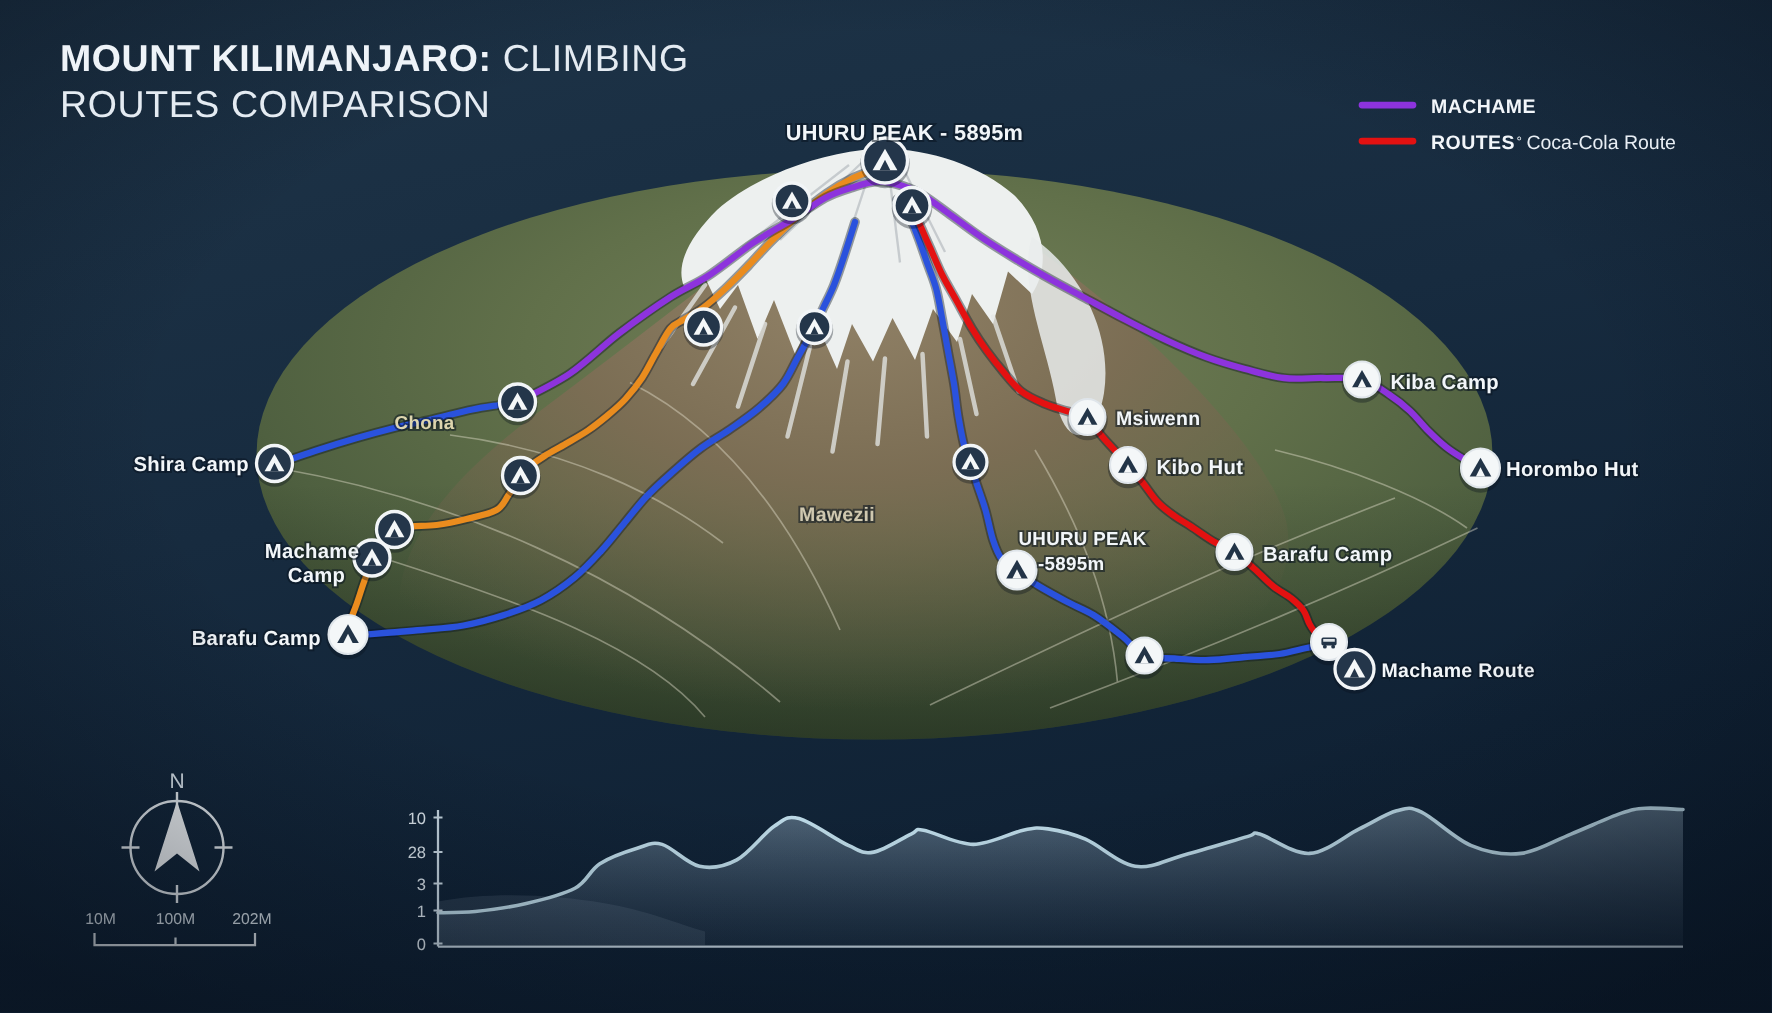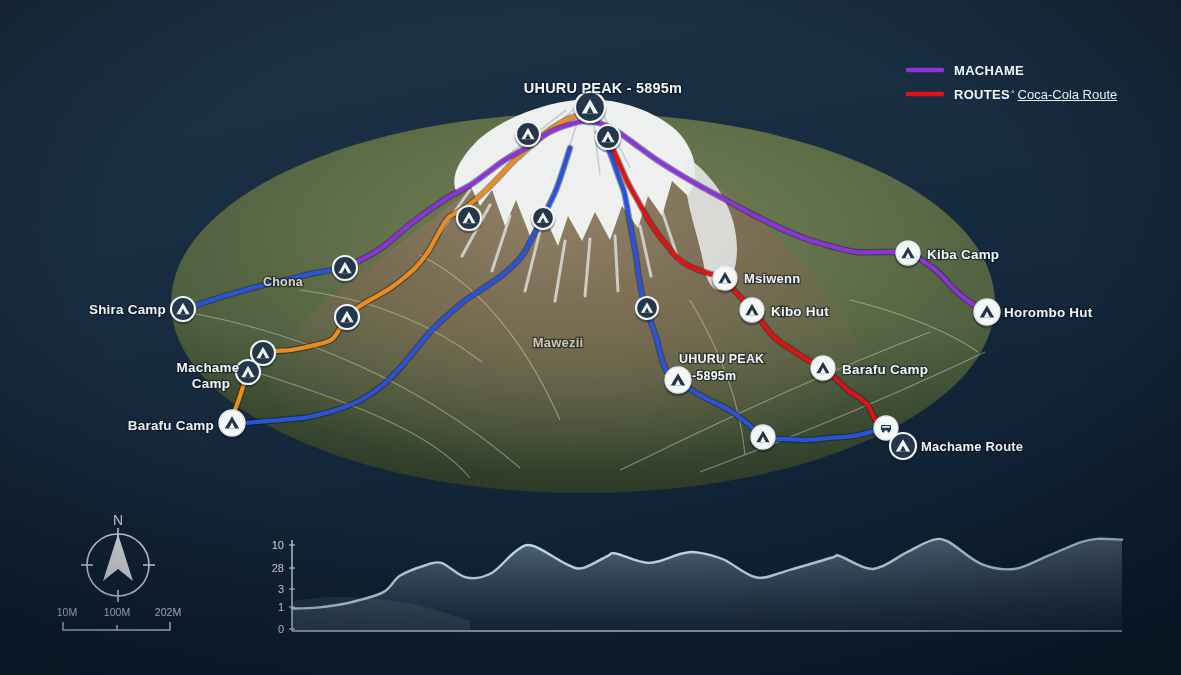--- a/index.html
+++ b/index.html
@@ -9,21 +9,21 @@
   .vignette{position:absolute;inset:0;pointer-events:none;
          background:radial-gradient(ellipse 75% 70% at 50% 42%, rgba(0,0,0,0) 55%, rgba(4,10,20,.5) 100%);}
   .title{position:absolute;left:40px;top:24px;color:#eef3f8;font-size:25px;line-height:31px;letter-spacing:.4px;}
   .t-bold{font-weight:bold;}
   .t-reg{font-weight:normal;color:#e4ebf2;}
   .legend{position:absolute;left:905px;top:62px;display:flex;flex-direction:column;gap:8px;}
   .lg-row{display:flex;align-items:center;height:16px;}
   .lg-swatch{flex:0 0 auto;margin-right:9px;}
   .lg-label{color:#f2f6fa;font-size:13px;font-weight:bold;letter-spacing:.3px;}
   .lg-mark{color:#f2f6fa;font-size:9px;vertical-align:super;margin-left:1px;}
-  .lg-suffix{color:#e8eef4;font-size:13px;font-weight:normal;margin-left:3px;text-decoration:underline;}
+  .lg-suffix{color:#e8eef4;font-size:13px;font-weight:normal;margin-left:3px;}
   .maplabel{font-family:"Liberation Sans","DejaVu Sans",sans-serif;font-weight:600;
             paint-order:stroke;stroke:rgba(10,20,32,.55);stroke-width:2.6px;letter-spacing:.2px;}
   .hudtext{font-family:"Liberation Sans","DejaVu Sans",sans-serif;fill:#dfe9f0;}
 </style>
 </head>
 <body>
 
 <div class="stage">
   <svg id="map-svg" width="1181" height="675" viewBox="0 0 1181 675">
     <defs>
@@ -323,20 +323,27 @@
         <text x="284" y="593" text-anchor="end" font-size="11" class="hudtext">3</text>
         <line x1="289" y1="607" x2="295" y2="607" stroke="#c9d9e4" stroke-width="1.2"></line>
         <text x="284" y="611" text-anchor="end" font-size="11" class="hudtext">1</text>
         <line x1="289" y1="629" x2="295" y2="629" stroke="#c9d9e4" stroke-width="1.2"></line>
         <text x="284" y="633" text-anchor="end" font-size="11" class="hudtext">0</text>
       </g>
   </svg>
 
   <div class="vignette"></div>
 
+  <header class="title">
+    <div>
+      <span class="t-bold">MOUNT KILIMANJARO:</span>
+      <span class="t-reg">CLIMBING</span>
+    </div>
+    <div class="t-reg">ROUTES COMPARISON</div>
+  </header>
 
   <aside class="legend">
     <div class="lg-row">
       <svg class="lg-swatch" width="40" height="6">
         <line x1="3" y1="3" x2="37" y2="3" stroke-width="4.5" stroke-linecap="round" stroke="#8d33dd"></line>
       </svg>
       <span class="lg-label">MACHAME</span>
     </div>
     <div class="lg-row">
       <svg class="lg-swatch" width="40" height="6">

